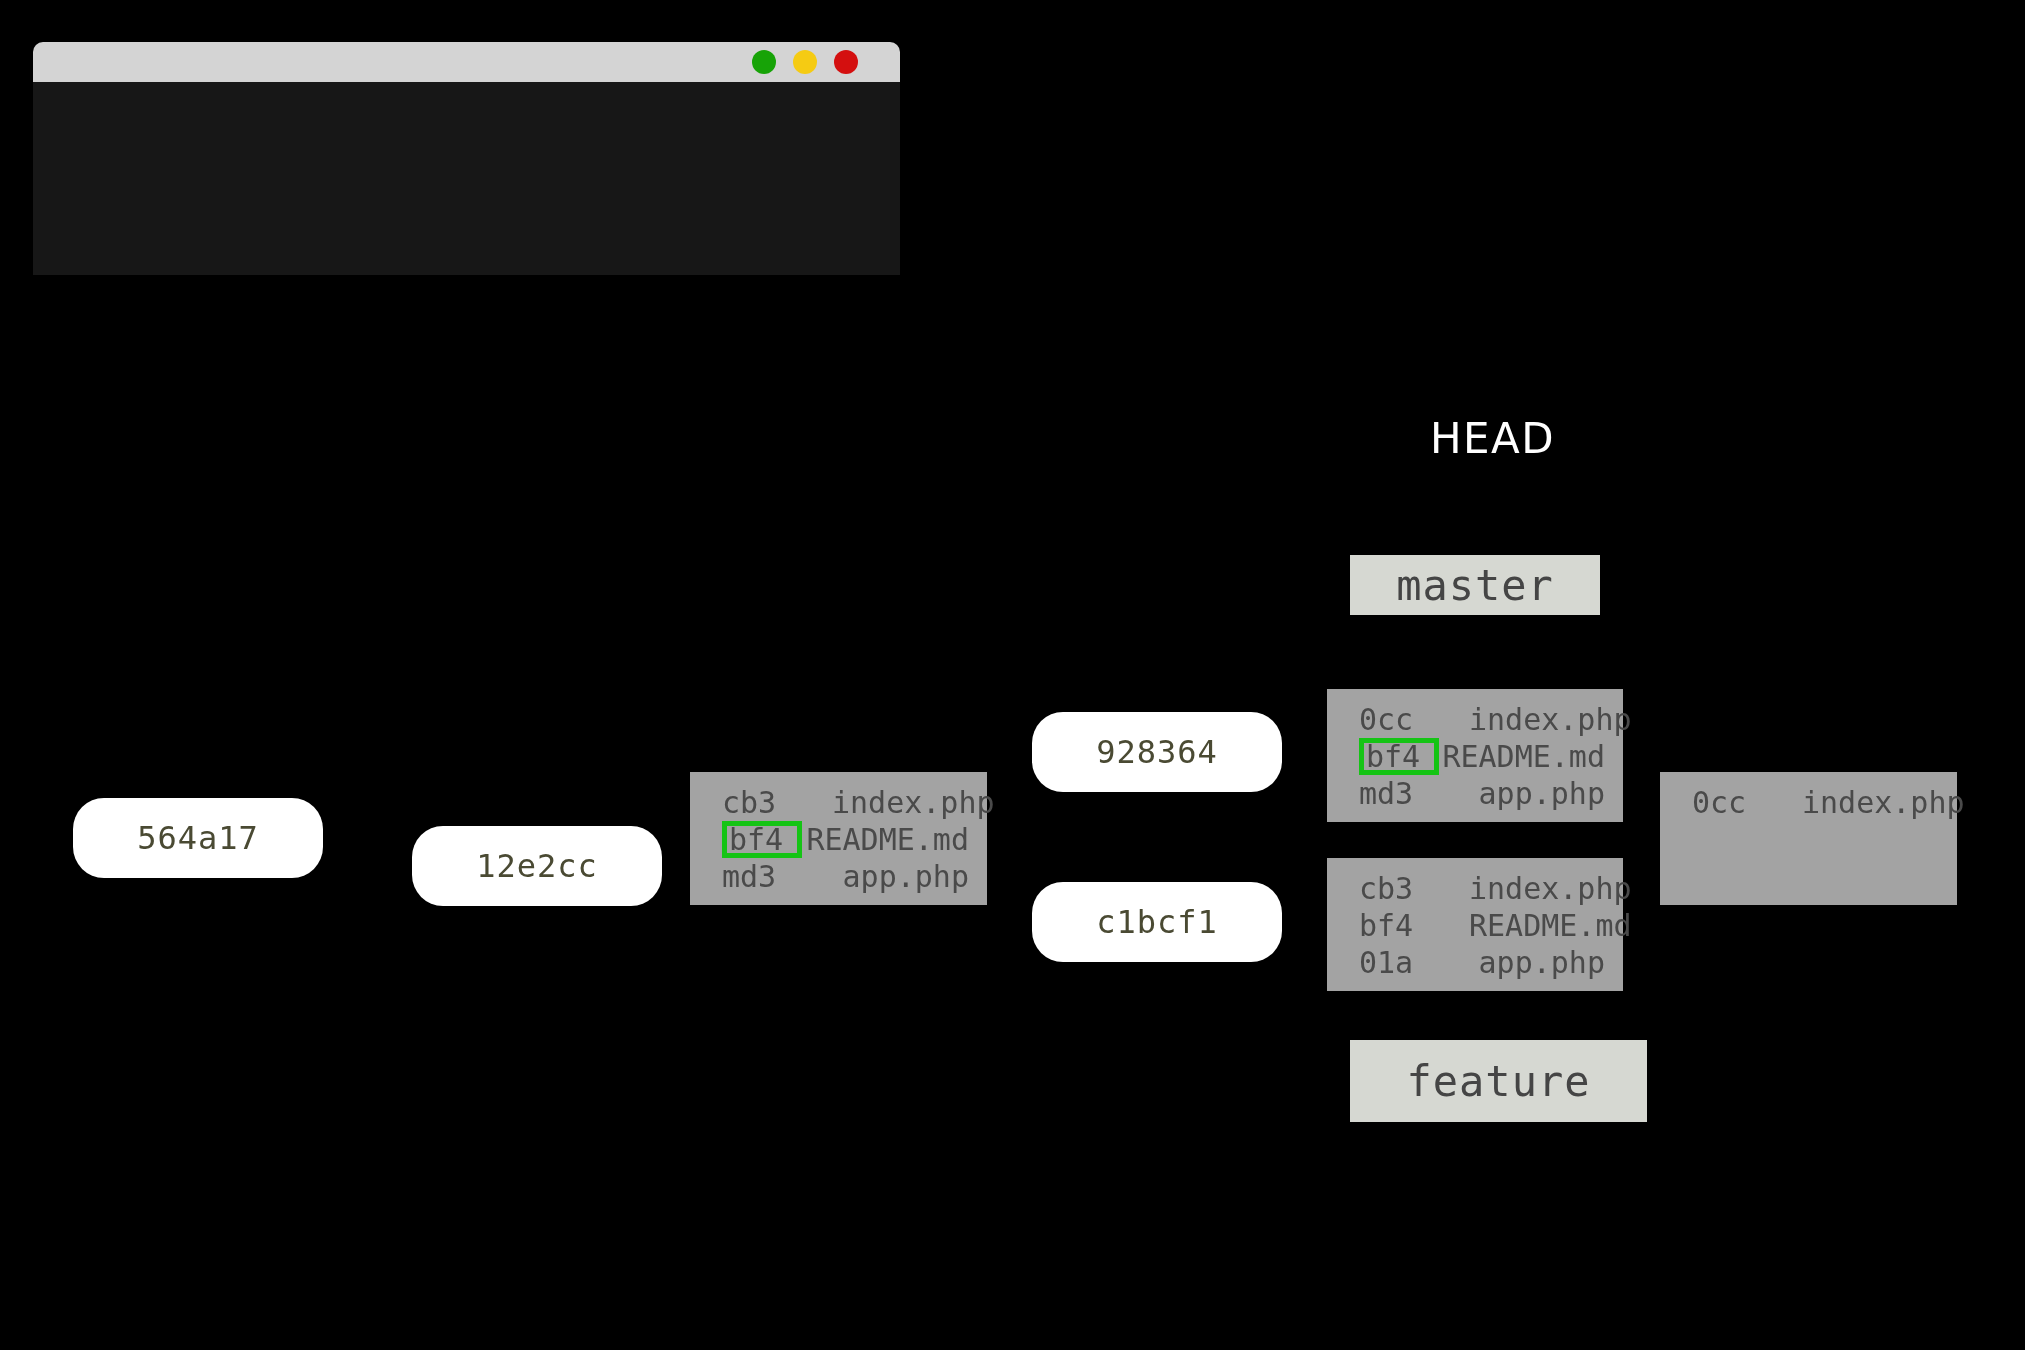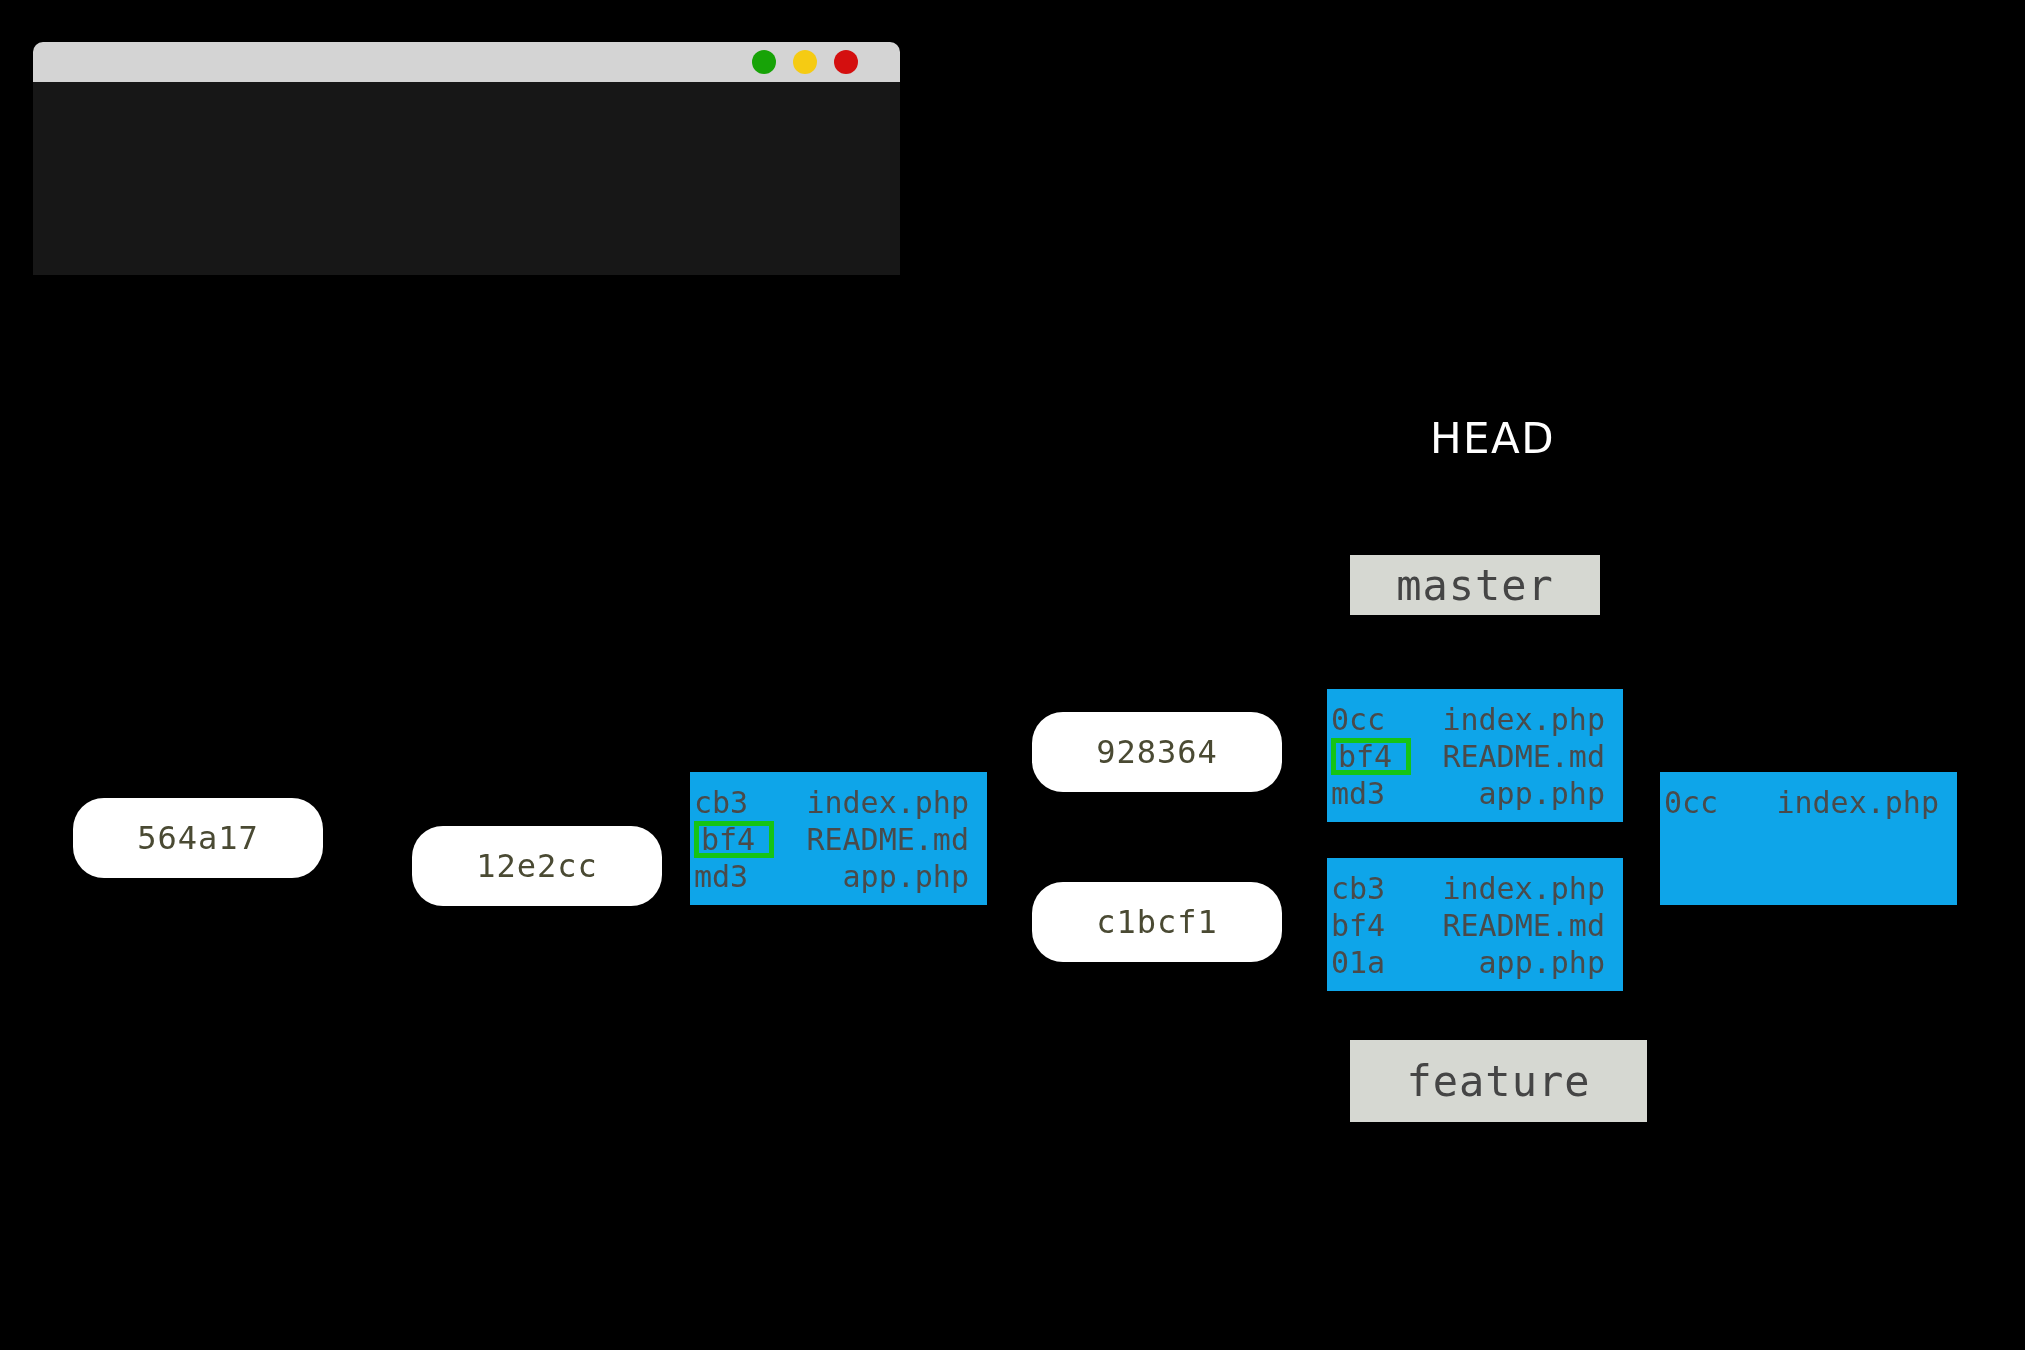--- a/index.html
+++ b/index.html
@@ -39,21 +39,21 @@
   .commit-box{background:#ffffff;display:flex;align-items:center;
       justify-content:center;color:#4a4a33;font-size:32px;
       font-family:"DejaVu Sans Mono",monospace;letter-spacing:1px;
       width:250px;height:80px;border-radius:31px;}
   #commit-564a17{left:73px;top:798px;}
   #commit-12e2cc{left:412px;top:798px;margin-top:28px;}
   #commit-928364{left:1032px;top:712px;}
   #commit-c1bcf1{left:1032px;top:882px;}
 
   
-  .tree-box{background:#0ea5e9;padding:12px 18px 12px 4px;
+  .tree-box{background:#a3a3a3;padding:12px 18px 12px 32px;
       box-sizing:border-box;}
   .tree-row{display:flex;align-items:center;height:37px;
       font-size:30px;color:#4a4a4a;line-height:37px;
       font-family:"DejaVu Sans Mono",monospace;}
   .tree-hash{width:110px;flex:0 0 110px;text-align:left;white-space:pre;}
   .tree-hash.hl{border:5px solid #15c415;box-sizing:border-box;
       width:80px;flex:0 0 80px;padding:0 2px;line-height:27px;height:37px;}
   .tree-file{flex:1;text-align:right;white-space:pre;}
 
   #tree-left{left:690px;top:772px;width:297px;height:133px;}

